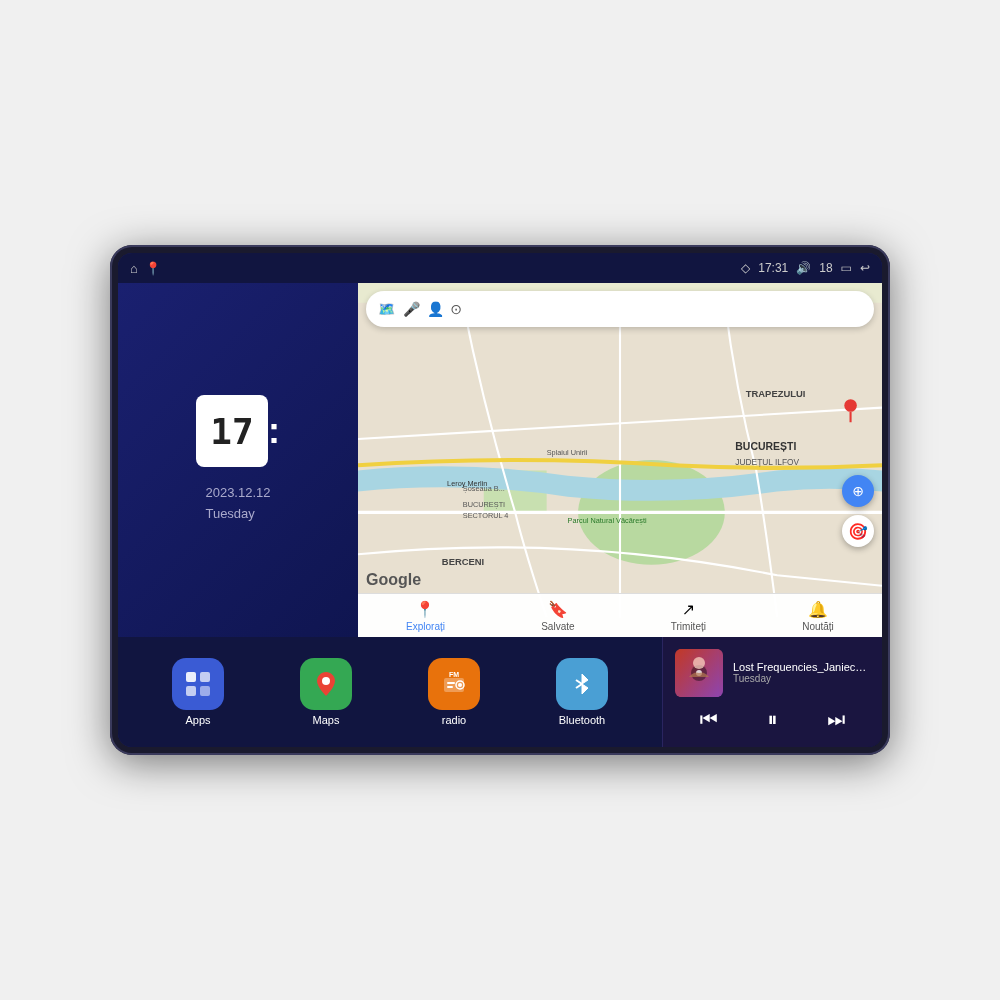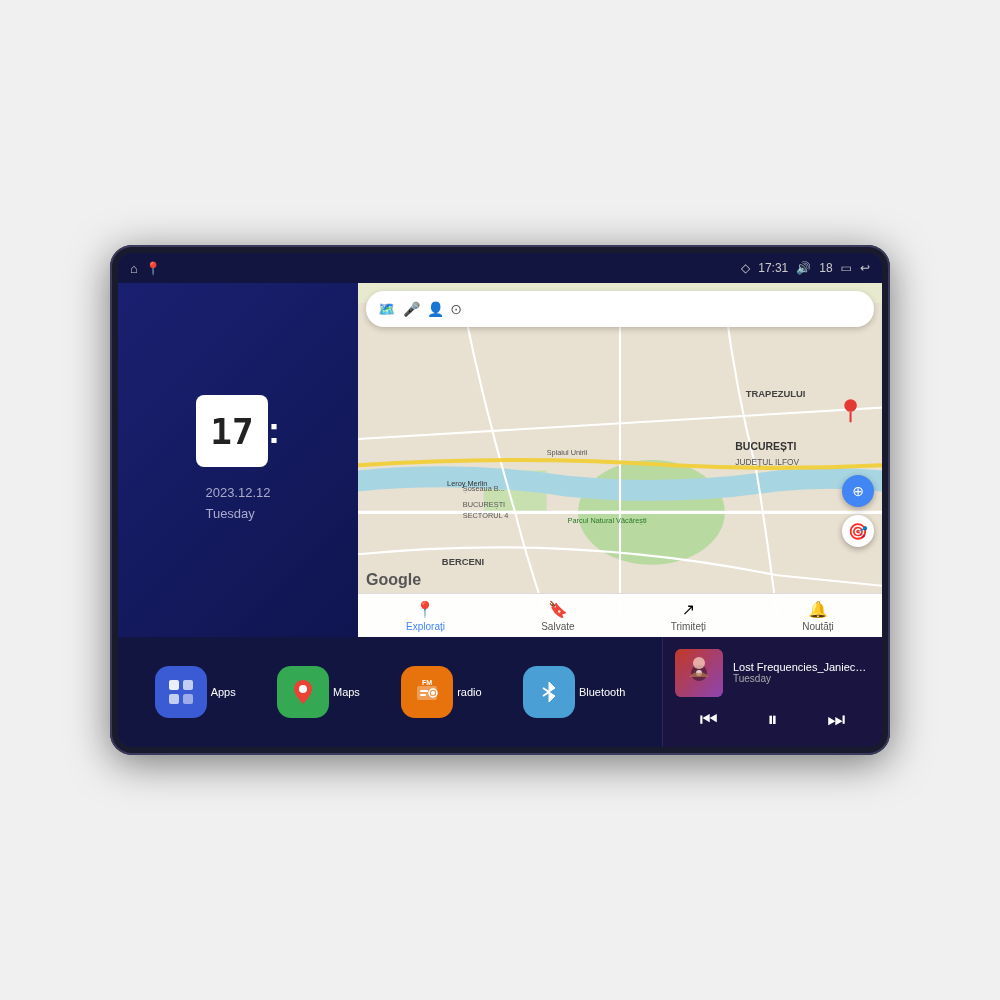--- a/index.html
+++ b/index.html
@@ -232,20 +232,21 @@
     .apps-panel {
       flex: 1;
       display: flex;
       align-items: center;
       justify-content: space-around;
       padding: 8px 16px;
     }
 
     .app-icon-item {
       display: flex;
+      flex-direction: column;
       align-items: center;
       gap: 4px;
       cursor: pointer;
     }
 
     .app-icon-circle {
       width: 52px;
       height: 52px;
       border-radius: 14px;
       display: flex;

